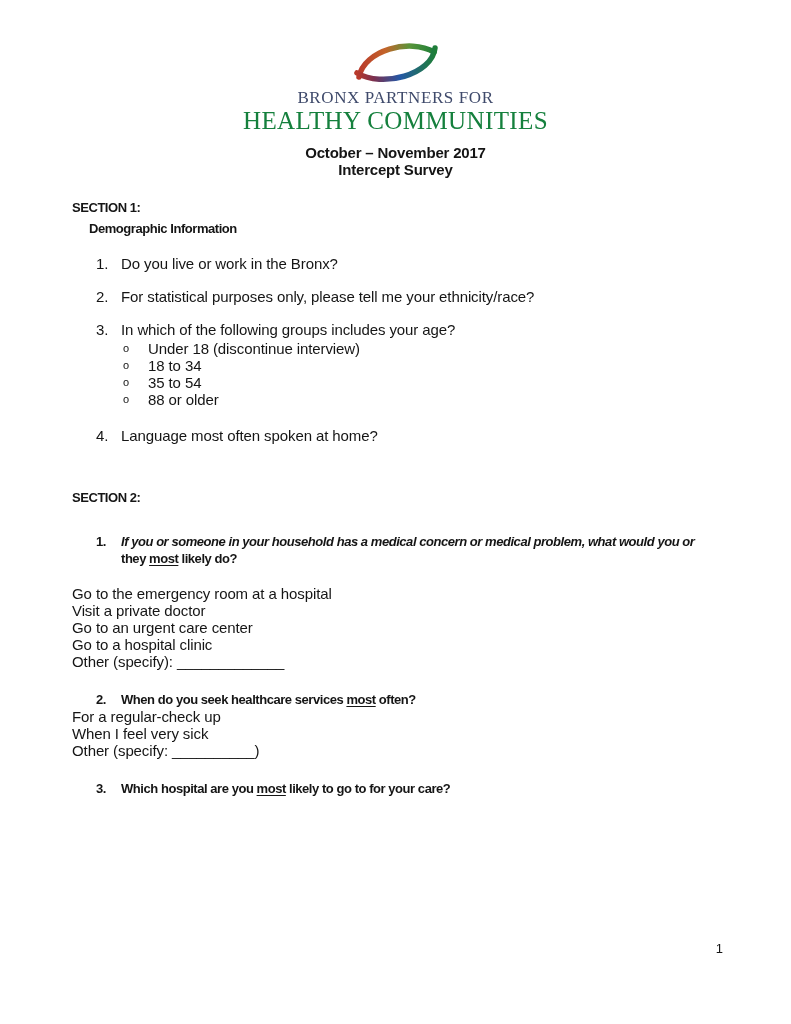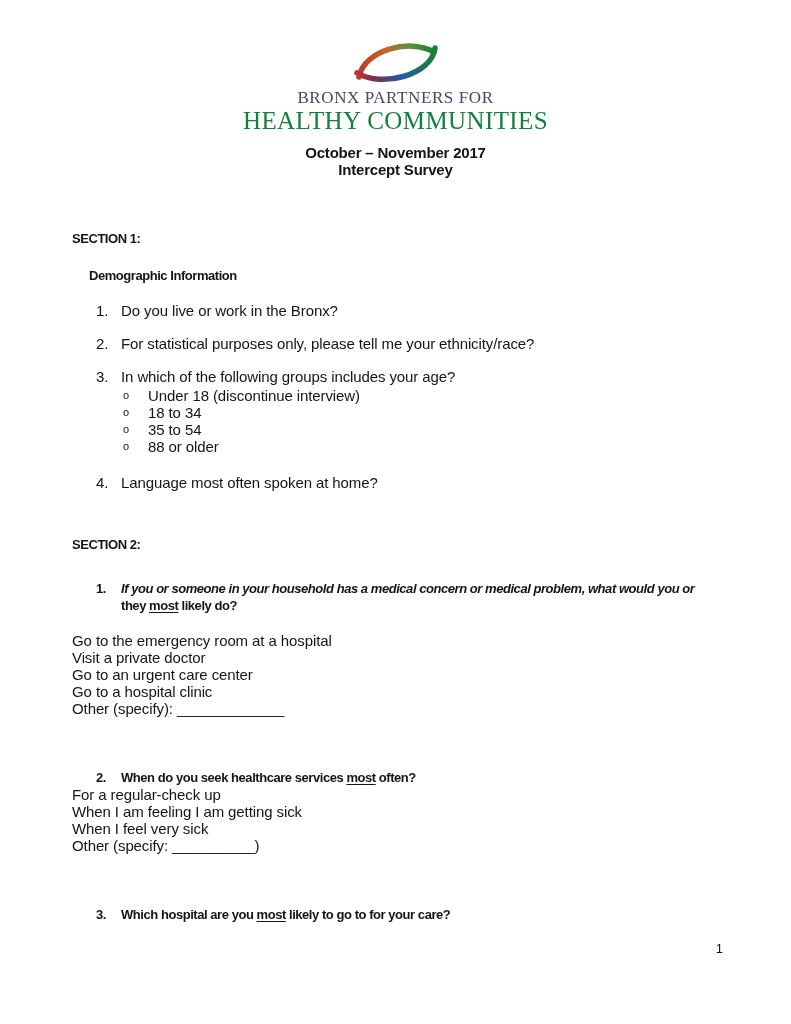--- a/index.html
+++ b/index.html
@@ -27,24 +27,24 @@
   .title {
     font-weight: bold; font-size: 15px; line-height: 17px;
     letter-spacing: -0.2px;
   }
   .t1 { margin-top: 10px; }
   .content {
     padding: 0 60px 0 72px;
     font-size: 15px; line-height: 17px; letter-spacing: -0.1px;
   }
   .b { font-weight: bold; font-size: 13px; letter-spacing: -0.45px; }
-  .mt36 { margin-top: 52px; }
+  .mt36 { margin-top: 21px; }
   .mt45 { margin-top: 45px; }
   .mt27 { margin-top: 27px; }
-  .mt20 { margin-top: 20px; padding-left: 17px; }
+  .mt20 { margin-top: 4px; padding-left: 17px; }
   .mt19 { margin-top: 19px; }
   .mt18 { margin-top: 18px; }
   .mt16 { margin-top: 16px; }
   .mt0  { margin-top: 0; }
   .qrow { display: flex; }
   .qnum { flex: 0 0 25px; margin-left: 24px; }
   .qtext { flex: 1; }
   .opts-bul { margin-left: 51px; margin-top: 2px; }
   .orow { display: flex; }
   .obul { flex: 0 0 25px; font-size: 11px; line-height: 17px; }
@@ -148,21 +148,20 @@
     </div>
 
     <div class="qrow mt36">
       <span class="qnum b">2.</span>
       <div class="qtext b">
         <span>When do you seek healthcare services </span><u>most</u><span> often?</span>
       </div>
     </div>
     <div class="opts-plain mt0">
       <div>For a regular-check up</div>
-      <div>When I am feeling I am getting sick</div>
       <div>When I feel very sick</div>
       <div>Other (specify: __________)</div>
     </div>
 
     <div class="qrow mt36">
       <span class="qnum b">3.</span>
       <div class="qtext b">
         <span>Which hospital are you </span><u>most</u><span> likely to go to for your care?</span>
       </div>
     </div>

